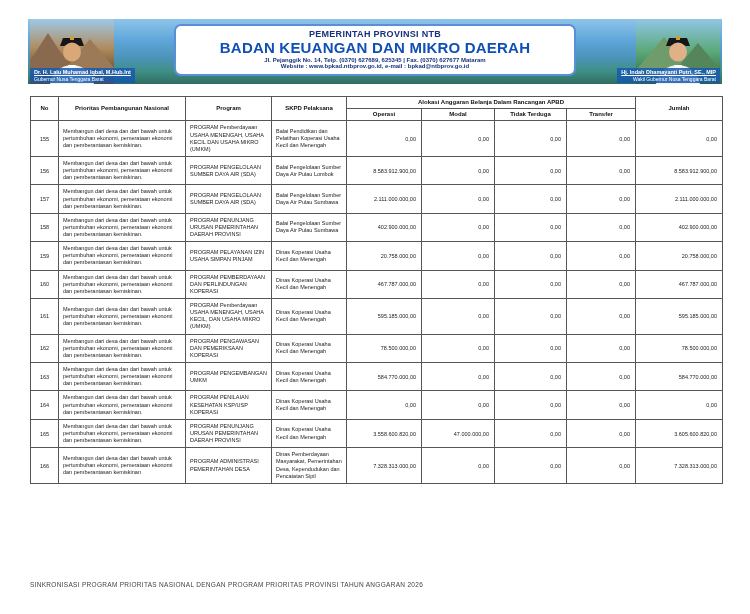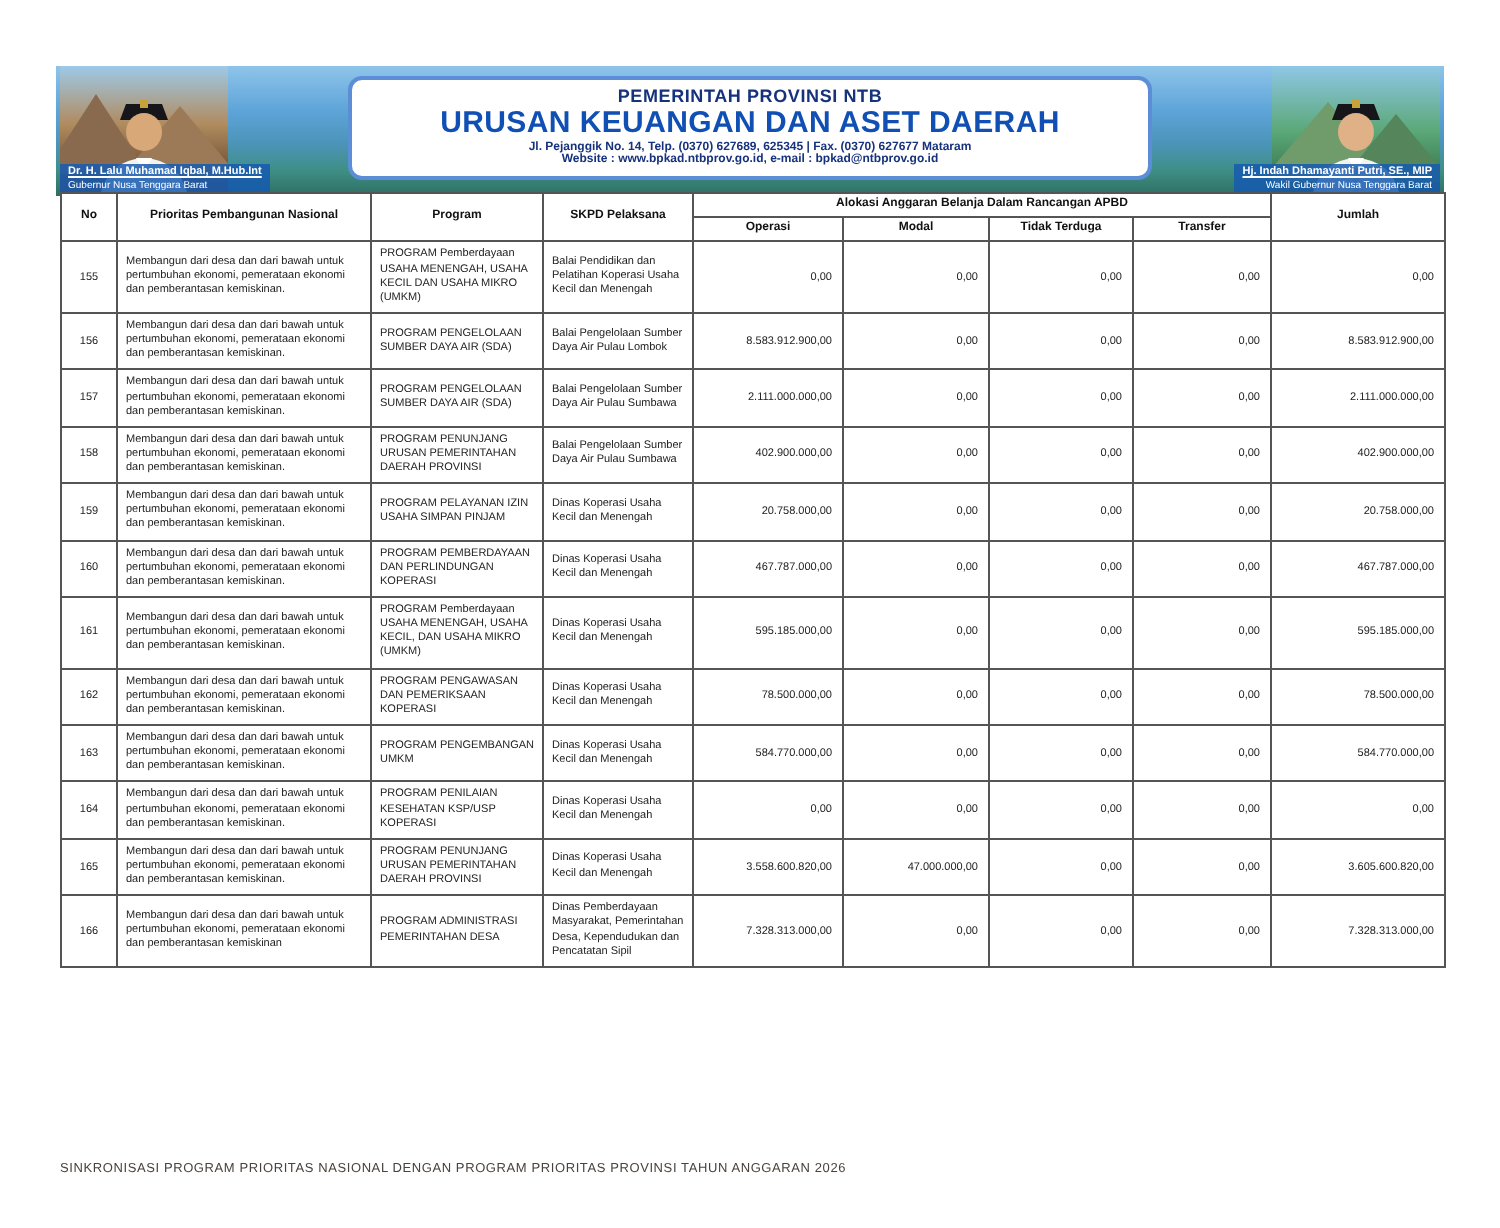--- a/index.html
+++ b/index.html
@@ -3,21 +3,21 @@
 <meta charset="utf-8">
 <style>
   html,body{margin:0;padding:0;}
   .page{
     position:relative; width:750px; height:614px; background:#ffffff;
     font-family:"Liberation Sans", sans-serif; overflow:hidden;
   }
 
   
   .banner{
-    position:absolute; left:28px; top:33px; width:694px; height:65px;
+    position:absolute; left:28px; top:19px; width:694px; height:65px;
     background:linear-gradient(180deg,#8ec4ea 0%,#5da4d8 35%,#4b94b8 60%,#3f8f86 80%,#2e6e62 100%);
     overflow:hidden;
   }
   .photo{position:absolute; top:0; height:65px; width:84px; overflow:hidden;}
   .photo-left{left:2px; background:linear-gradient(180deg,#9ec9e8 0%,#b08b5e 45%,#7a5a3c 75%,#5d452f 100%);}
   .photo-right{right:2px; background:linear-gradient(180deg,#8fc7e6 0%,#5ba878 50%,#3f7f56 80%,#2f5f40 100%);}
   .mountain{position:absolute; width:0; height:0; border-style:solid;}
   .m1{left:-8px; top:14px; border-width:0 26px 40px 26px; border-color:transparent transparent #8a6a4f transparent;}
   .m2{left:30px; top:20px; border-width:0 30px 36px 30px; border-color:transparent transparent #9c7a58 transparent;}
   .m3{left:-6px; top:18px; border-width:0 34px 40px 34px; border-color:transparent transparent #6f9c6a transparent;}
@@ -94,21 +94,21 @@
         <rect x="30" y="4" width="4" height="4" fill="#c9a13b"></rect>
         <ellipse cx="32" cy="20" rx="9" ry="9.5" fill="#e0b086"></ellipse>
         <path d="M10 52 Q14 34 32 33 Q50 34 54 52 Z" fill="#f2f2ee"></path>
         <path d="M28 33 L32 40 L36 33 Z" fill="#ffffff"></path>
         <rect x="30.5" y="38" width="3" height="12" fill="#d8d8d2"></rect>
       </svg>
     </div>
 
     <div class="center-box">
       <div class="agency1">PEMERINTAH PROVINSI NTB</div>
-      <div class="agency2">URUSAN KEUANGAN DAN ASET DAERAH</div>
+      <div class="agency2">BADAN KEUANGAN DAN MIKRO DAERAH</div>
       <div class="addr">Jl. Pejanggik No. 14, Telp. (0370) 627689, 625345 | Fax. (0370) 627677 Mataram</div>
       <div class="web">Website : www.bpkad.ntbprov.go.id, e-mail : bpkad@ntbprov.go.id</div>
     </div>
 
     <div class="name-strip strip-left">
       <div class="official-name">Dr. H. Lalu Muhamad Iqbal, M.Hub.Int</div>
       <div class="official-title">Gubernur Nusa Tenggara Barat</div>
     </div>
     <div class="name-strip strip-right">
       <div class="official-name">Hj. Indah Dhamayanti Putri, SE., MIP</div>

